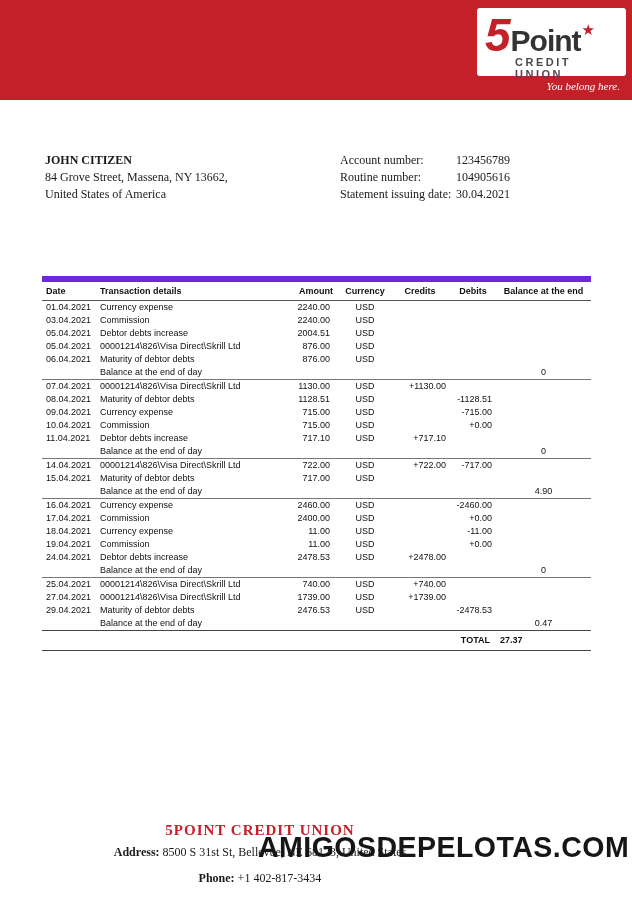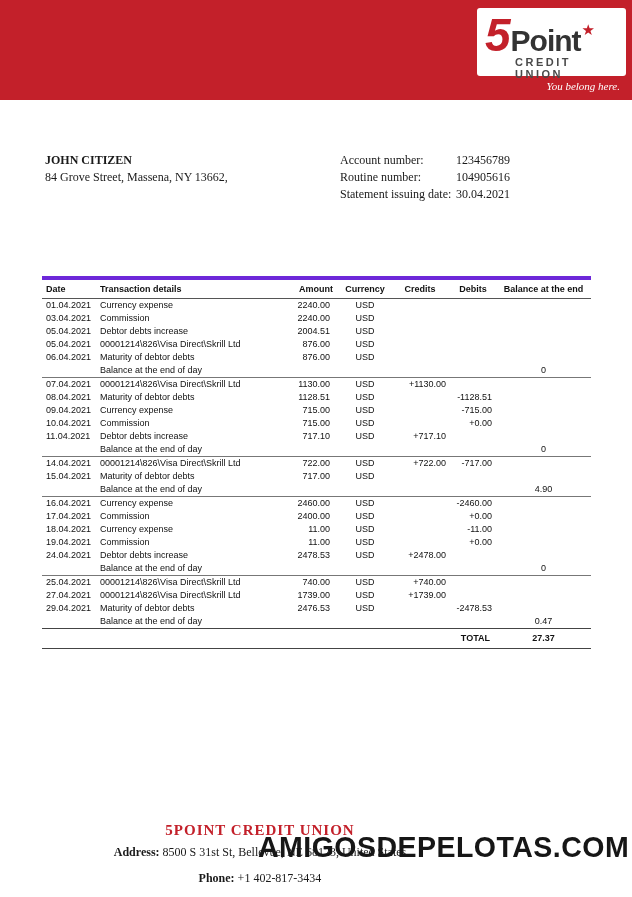--- a/index.html
+++ b/index.html
@@ -25,34 +25,34 @@
   
   .customer{position:absolute;top:152px;left:45px;font-size:12px;line-height:17px;}
   .cust-name{font-weight:bold;}
   .acct-info{position:absolute;top:152px;left:340px;font-size:12px;line-height:17px;}
   .acct-row .acct-label{display:inline-block;width:113px;}
   .acct-row .acct-value{display:inline-block;}
 
   
   .summary-title{position:absolute;top:245px;left:45px;color:var(--heading-red);font-weight:bold;font-size:14.5px;letter-spacing:1px;}
   .summary-table{position:absolute;top:276px;left:42px;border-collapse:collapse;font-family:"Liberation Sans", sans-serif;font-size:9px;color:#111111;table-layout:fixed;}
-  .summary-table th{font-weight:bold;border-top:4px solid #6d28d9;border-bottom:1px solid #555555;padding:4px 4px;text-align:center;white-space:nowrap;}
+  .summary-table th{font-weight:bold;border-top:6px solid #6d28d9;border-bottom:1px solid #555555;padding:4px 4px;text-align:center;white-space:nowrap;}
   .summary-table th.h-date,.summary-table th.h-details{text-align:left;}
   .summary-table td{padding:1px 4px;line-height:11px;height:13px;white-space:nowrap;overflow:hidden;}
   .summary-table tr.sep td{border-bottom:1px solid #777777;}
   .c-date{text-align:left;}
   .c-details{text-align:left;}
   .c-amount{text-align:right;padding-right:10px !important;}
   .c-currency{text-align:center;}
   .c-credits{text-align:right;padding-right:4px !important;}
   .c-debits{text-align:right;padding-right:4px !important;}
   .c-balance{text-align:center;}
   .total-row td{border-top:1px solid #444444;border-bottom:1px solid #444444;font-weight:bold;padding:4px 4px;}
   .total-label{text-align:right;padding-right:6px !important;}
-  .total-value{text-align:center;}
+  .total-value{}
 
   
   .footer{position:absolute;top:822px;left:0;width:520px;text-align:center;}
   .footer-brand{color:var(--brand-red);font-weight:bold;font-size:15px;letter-spacing:1px;line-height:16px;}
   .footer-line{font-size:12px;line-height:13px;margin-top:8px;}
   .footer-line.phone{margin-top:13px;}
   .footer-line .lbl{font-weight:bold;}
 
   
   .watermark{position:absolute;top:832px;left:258px;font-family:"Liberation Sans", sans-serif;font-weight:bold;font-size:30px;line-height:1;color:var(--watermark-color);white-space:nowrap;transform:scaleX(0.95);transform-origin:left top;letter-spacing:0.5px;}
@@ -70,20 +70,21 @@
         <span class="logo-star">★</span>
       </div>
       <div class="logo-sub">CREDIT UNION</div>
     </div>
     <div class="tagline">You belong here.</div>
   </header>
 
   <section class="customer">
     <div class="cust-name">JOHN CITIZEN</div>
     <div>84 Grove Street, Massena, NY 13662,</div>
+    <div>United States of America</div>
   </section>
 
   <section class="acct-info">
     <div class="acct-row">
       <span class="acct-label">Account number:</span>
       <span class="acct-value">123456789</span>
     </div>
     <div class="acct-row">
       <span class="acct-label">Routine number:</span>
       <span class="acct-value">104905616</span>

